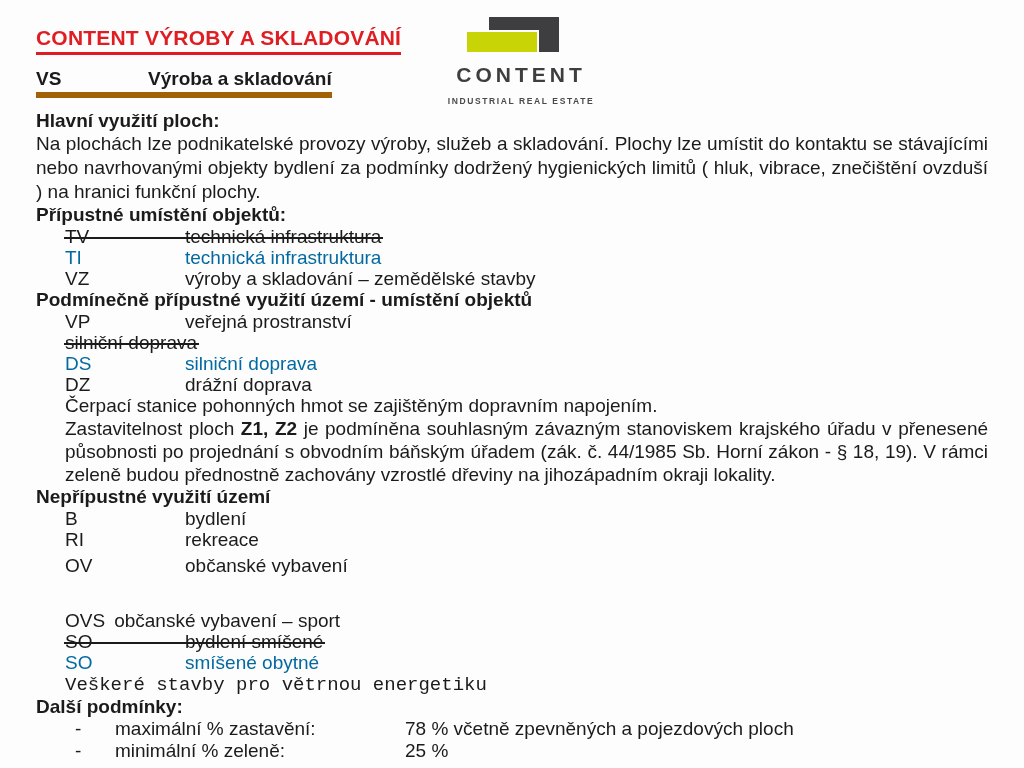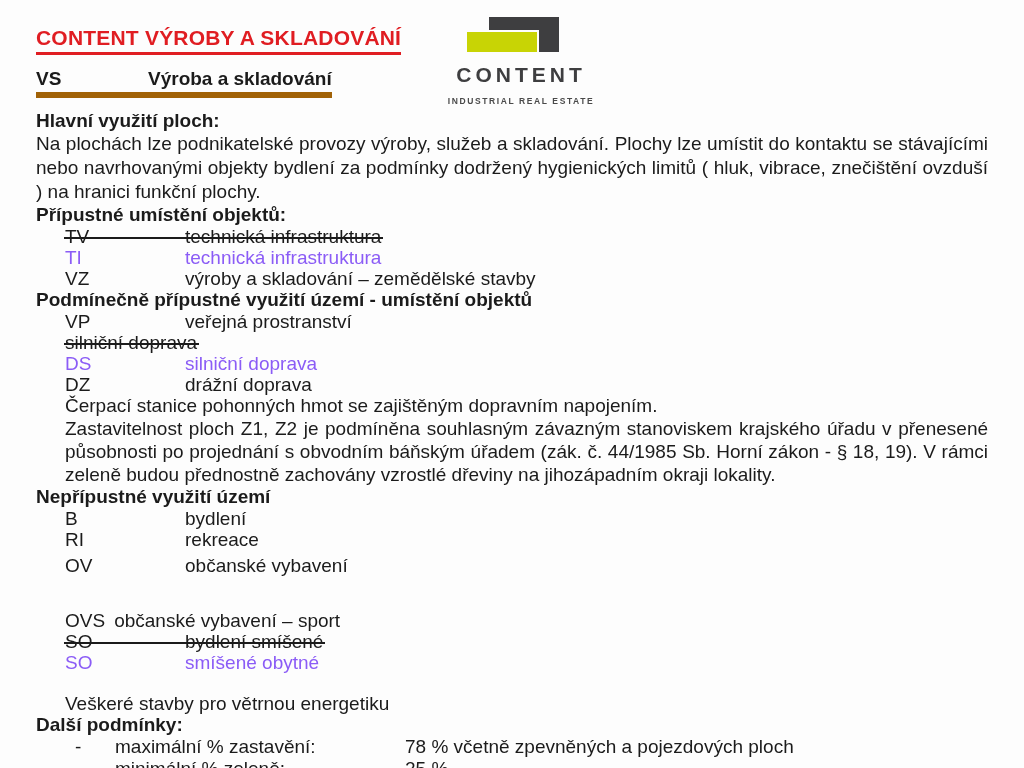--- a/index.html
+++ b/index.html
@@ -33,30 +33,30 @@
   .h-bold { font-size:19px; font-weight:bold; line-height:22px; }
   .para { font-size:19px; line-height:24px; text-align:justify; }
   .note-para { font-size:19px; line-height:23px; margin-left:29px; text-align:justify; }
   .note-single { font-size:19px; line-height:22px; margin-left:29px; }
 
   
   .def-row { font-size:19px; line-height:21px; padding-left:29px; }
   .def-row.gap-before { margin-top:5px; }
   .def-code { display:inline-block; width:120px; }
   .def-code.inline { width:auto; margin-right:9px;margin-top:34px; }
-  .red { color:#8b5cf6; }
+  .red { color:#0369a1; }
   .struck { position:relative; display:inline-block; }
   .struck::after { content:""; position:absolute; left:-1px; right:-2px; top:50%;
                    margin-top:0px; border-top:2.5px solid #1b1b1b; }
 
   
   .cond-row { font-size:19px; line-height:21.5px; padding-left:39px; }
   .cond-bullet { display:inline-block; width:40px; }
   .cond-label  { display:inline-block; width:290px; }
-  b.inpara { font-weight:normal; }
+  b.inpara { font-weight:bold; }
 </style>
 </head>
 <body>
 
 <div class="page">
 
   <div>
     <span class="doc-title">CONTENT VÝROBY A SKLADOVÁNÍ</span>
     <div class="subtitle-row">
       <span class="subtitle-inner">
@@ -121,21 +121,21 @@
   </div>
   <div class="def-row">
     <span class="def-code inline">OVS</span><span>občanské vybavení – sport</span>
   </div>
   <div class="def-row">
     <span class="struck"><span class="def-code">SO</span><span>bydlení smíšené</span></span>
   </div>
   <div class="def-row red">
     <span class="def-code">SO</span><span>smíšené obytné</span>
   </div>
-  <div class="def-row" style="margin-top:20px;">Veškeré stavby pro větrnou energetiku</div>
+  <div class="def-row" style="margin-top:2px;font-family:Liberation Mono, monospace;">Veškeré stavby pro větrnou energetiku</div>
 
   <div class="h-bold">Další podmínky:</div>
 
   <div class="cond-row">
     <span class="cond-bullet">-</span><span class="cond-label">maximální % zastavění:</span><span>78 % včetně zpevněných a pojezdových ploch</span>
   </div>
   <div class="cond-row">
     <span class="cond-bullet">-</span><span class="cond-label">minimální % zeleně:</span><span>25 %</span>
   </div>
 

